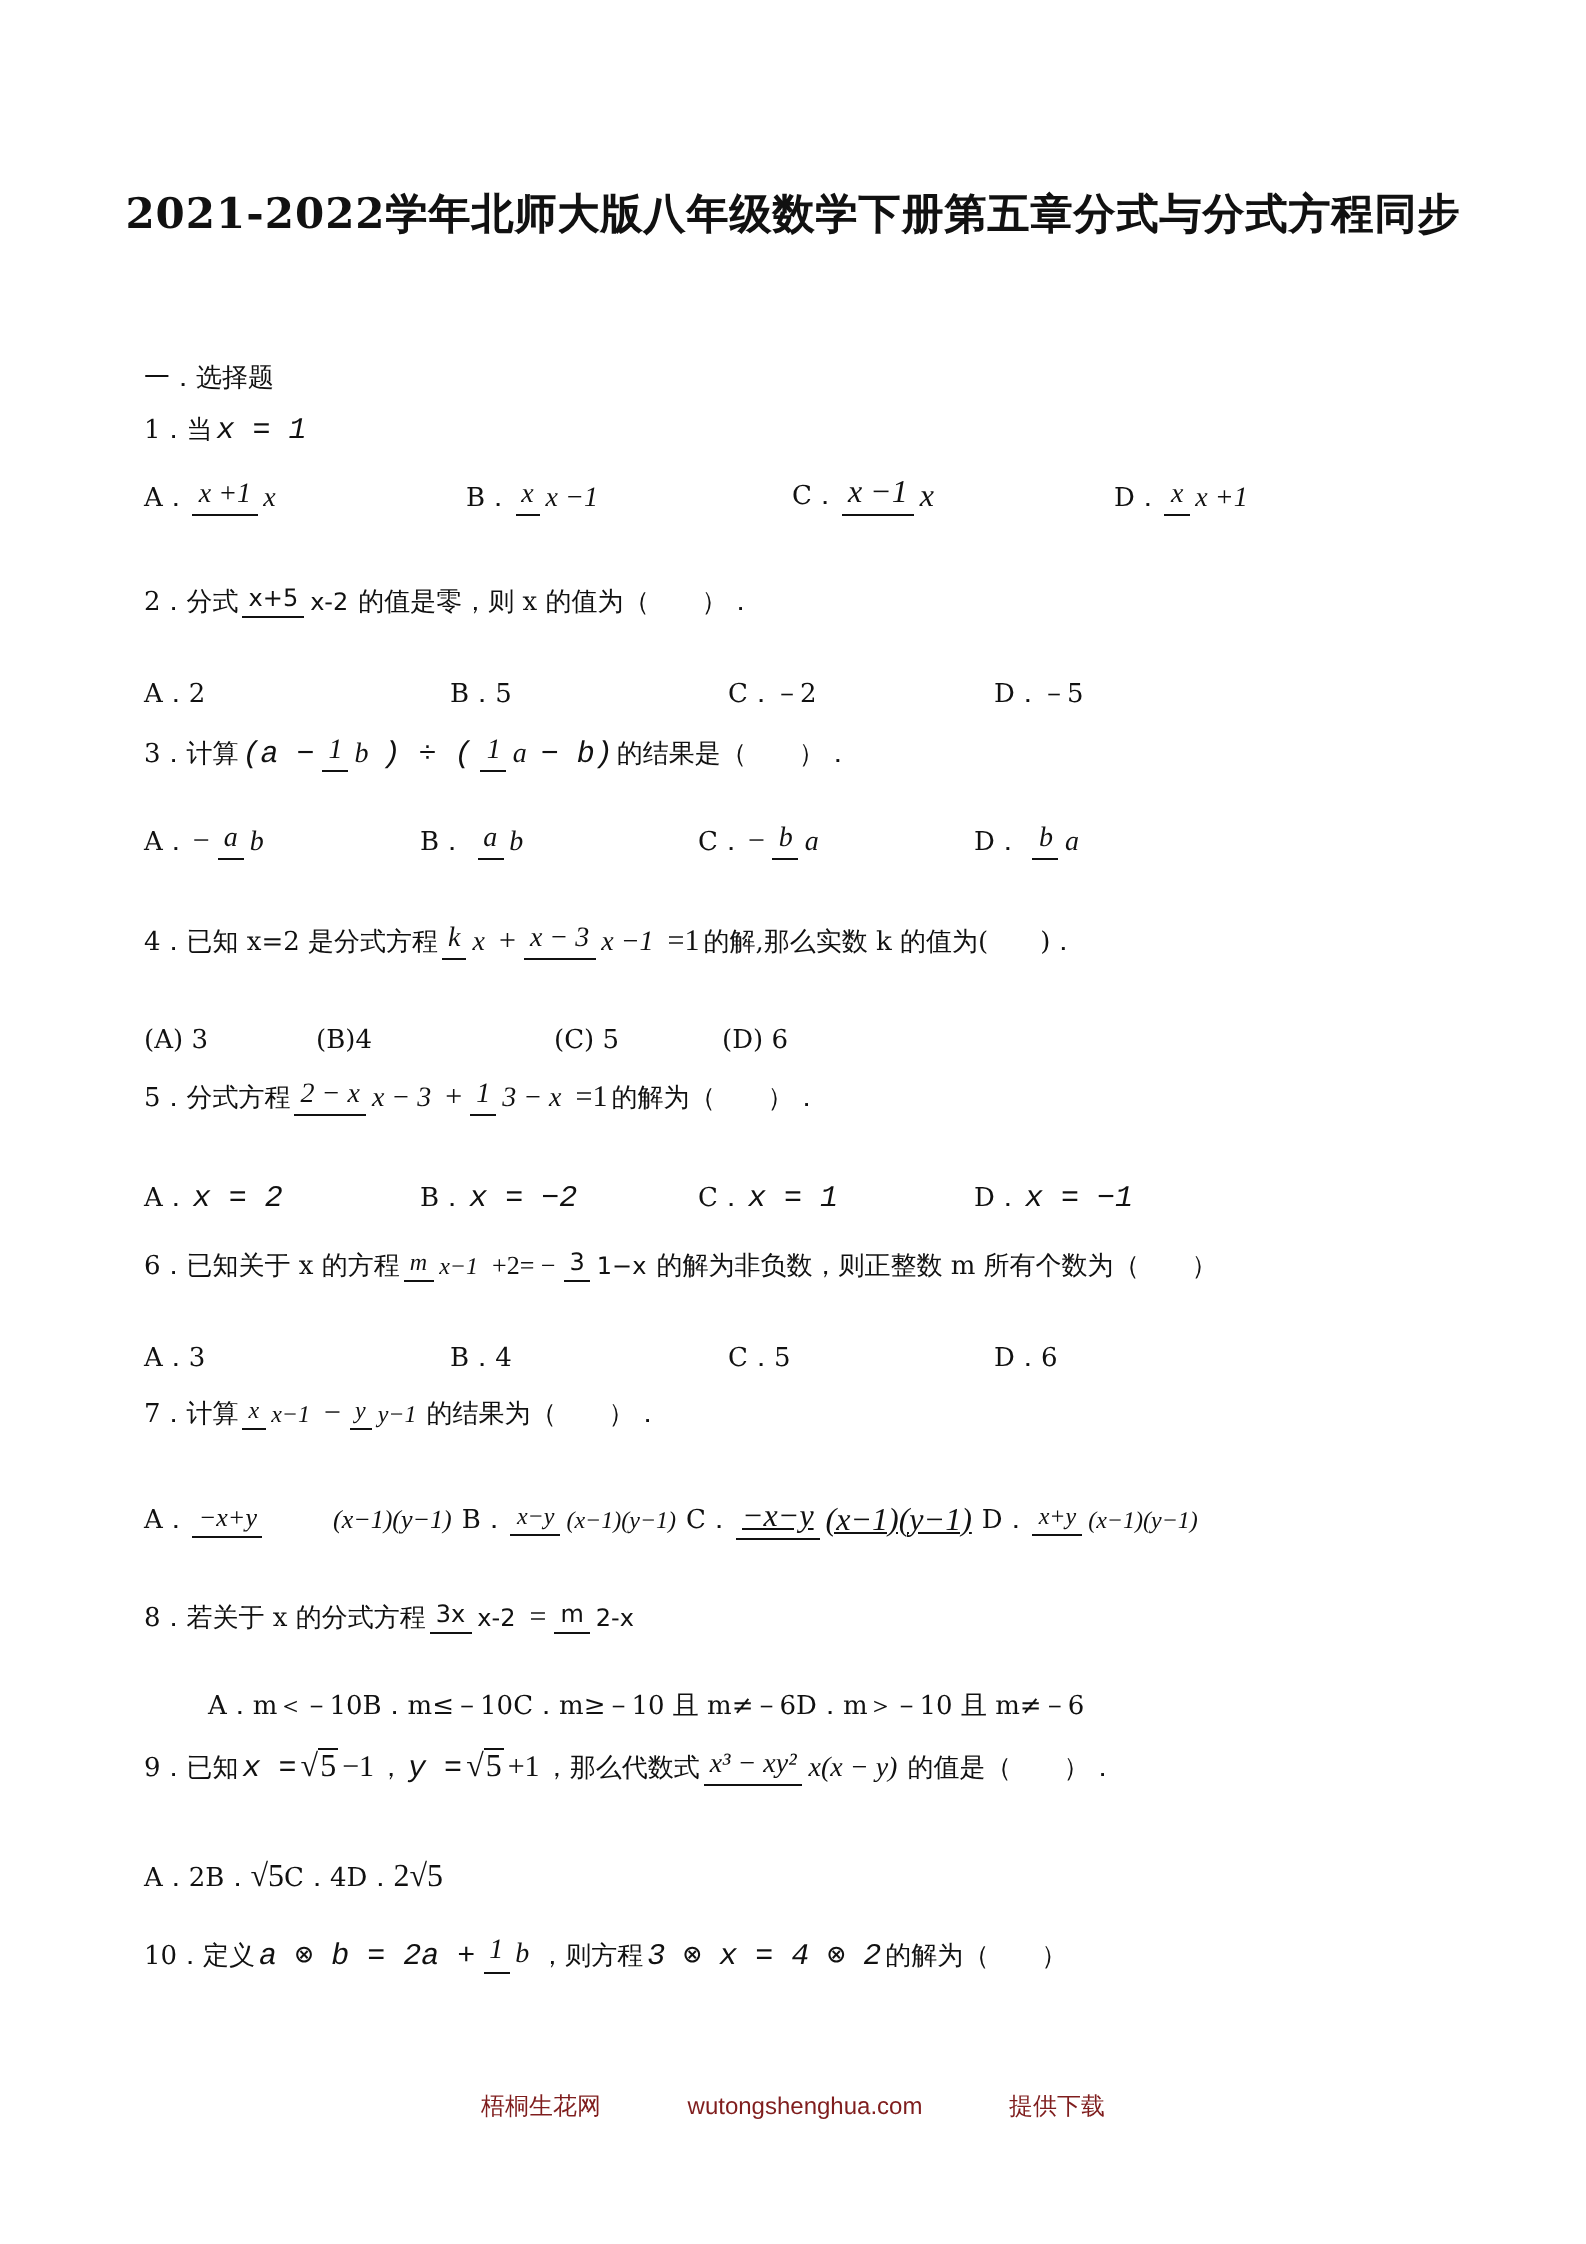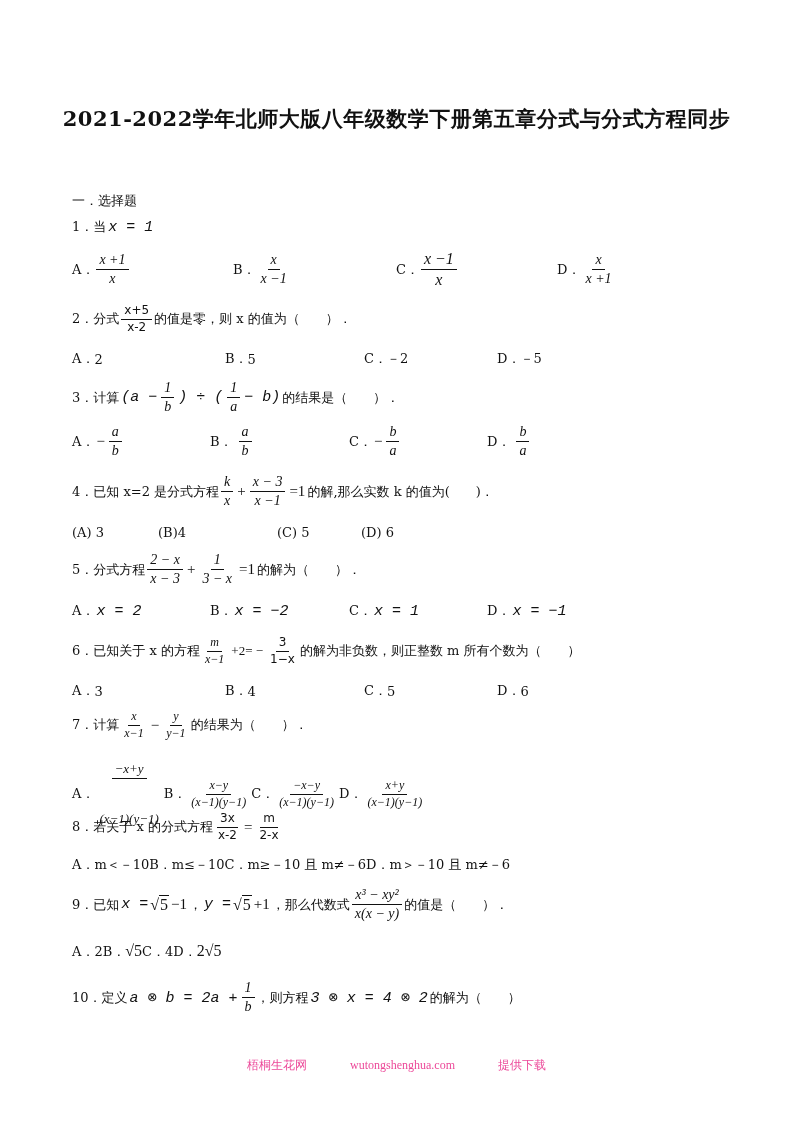--- a/index.html
+++ b/index.html
@@ -1,36 +1,36 @@
 <!DOCTYPE html>
 <html><head>
 <meta charset="utf-8">
 <style>
   html, body { margin: 0; padding: 0; background: #ffffff; }
   body { width: 793px; height: 1122px; position: relative; overflow: hidden;
          font-family: "DejaVu Serif", "Liberation Serif", serif; color: #111; }
-  .page { position: absolute; left: 0; top: 12px; width: 793px; height: 1008px; }
+  .page { position: absolute; left: 0; top: 0; width: 793px; height: 1008px; }
   .title { position: absolute; left: 0; width: 793px; text-align: center;
            font-weight: bold; font-size: 21px; letter-spacing: 0.5px; }
   .t1 { top: 93px; }
   .t2 { top: 143px; }
   .sec { position: absolute; left: 72px; top: 180px; font-size: 13px; font-weight: normal; }
   .line { position: absolute; left: 72px; font-size: 13px; white-space: nowrap; display: flex; align-items: center; }
   .opt { position: absolute; font-size: 13px; white-space: nowrap; display: flex; align-items: center; }
-  .frac { display: inline-flex; flex-direction: column; align-items: center; vertical-align: middle;
+  .frac { display: inline-flex; flex-direction: row; align-items: center; vertical-align: middle;
           margin: 0 2px; font-style: italic; font-family: "Liberation Serif", serif; font-size: 14px; }
   .frac .num { padding: 0 3px 1px; border-bottom: 1px solid #111; line-height: 1.15; }
   .frac .den { padding: 1px 3px 0; line-height: 1.15; }
   .frac.up { font-style: normal; font-family: "DejaVu Sans", sans-serif; font-size: 12px; }
   .m { font-style: italic; font-family: Liberation Mono, monospace; font-size: 15px; margin: 0 2px; }
   .mn { font-family: "Liberation Serif", serif; font-size: 15px; margin: 0 2px; }
   .sqrt { font-family: "Liberation Serif", serif; font-size: 16px; }
   .sqrt .rad { border-top: 1px solid #111; padding: 0 1px; }
   .footer { position: absolute; top: 1045px; left: 0; width: 793px; text-align: center; font-size: 12px;
-            font-family: Liberation Serif, serif; color: #ec4899; }
+            font-family: Liberation Sans, sans-serif; color: #7f1d1d; }
   .footer span { margin: 0 20px; }
 </style>
 </head>
 <body>
 
 <div class="page">
 
   <div class="title t1">2021-2022学年北师大版八年级数学下册第五章分式与分式方程同步</div>
   <div class="sec">一．选择题</div>
 
@@ -253,21 +253,21 @@
       </span>
     <span style="display:inline-flex;align-items:center;">
         <span>B．</span>
         <span class="frac" style="font-size:12px;">
           <span class="num">x−y</span>
           <span class="den">(x−1)(y−1)</span>
         </span>
       </span>
     <span style="display:inline-flex;align-items:center;">
         <span>C．</span>
-        <span class="frac" style="font-size:12px;">
+        <span class="frac" style="font-size:16px;text-decoration:underline;">
           <span class="num">−x−y</span>
           <span class="den">(x−1)(y−1)</span>
         </span>
       </span>
     <span style="display:inline-flex;align-items:center;">
         <span>D．</span>
         <span class="frac" style="font-size:12px;">
           <span class="num">x+y</span>
           <span class="den">(x−1)(y−1)</span>
         </span>
@@ -280,21 +280,21 @@
     <span class="frac up">
         <span class="num">3x</span>
         <span class="den">x-2</span>
       </span>
     <span class="mn">=</span>
     <span class="frac up">
         <span class="num">m</span>
         <span class="den">2-x</span>
       </span>
   </div>
-  <div class="line" style="top:844px;">A．m＜－10B．m≤－10C．m≥－10 且 m≠－6D．m＞－10 且 m≠－6</div>
+  <div class="line" style="top:844px;margin-left:32px;">A．m＜－10B．m≤－10C．m≥－10 且 m≠－6D．m＞－10 且 m≠－6</div>
 
   <div class="line" style="top:875px;">
     <span>9．</span>
     <span>已知</span>
     <span class="m">x =</span>
     <span class="sqrt">√<span class="rad">5</span></span>
     <span class="mn">−1</span>
     <span>，</span>
     <span class="m">y =</span>
     <span class="sqrt">√<span class="rad">5</span></span>

